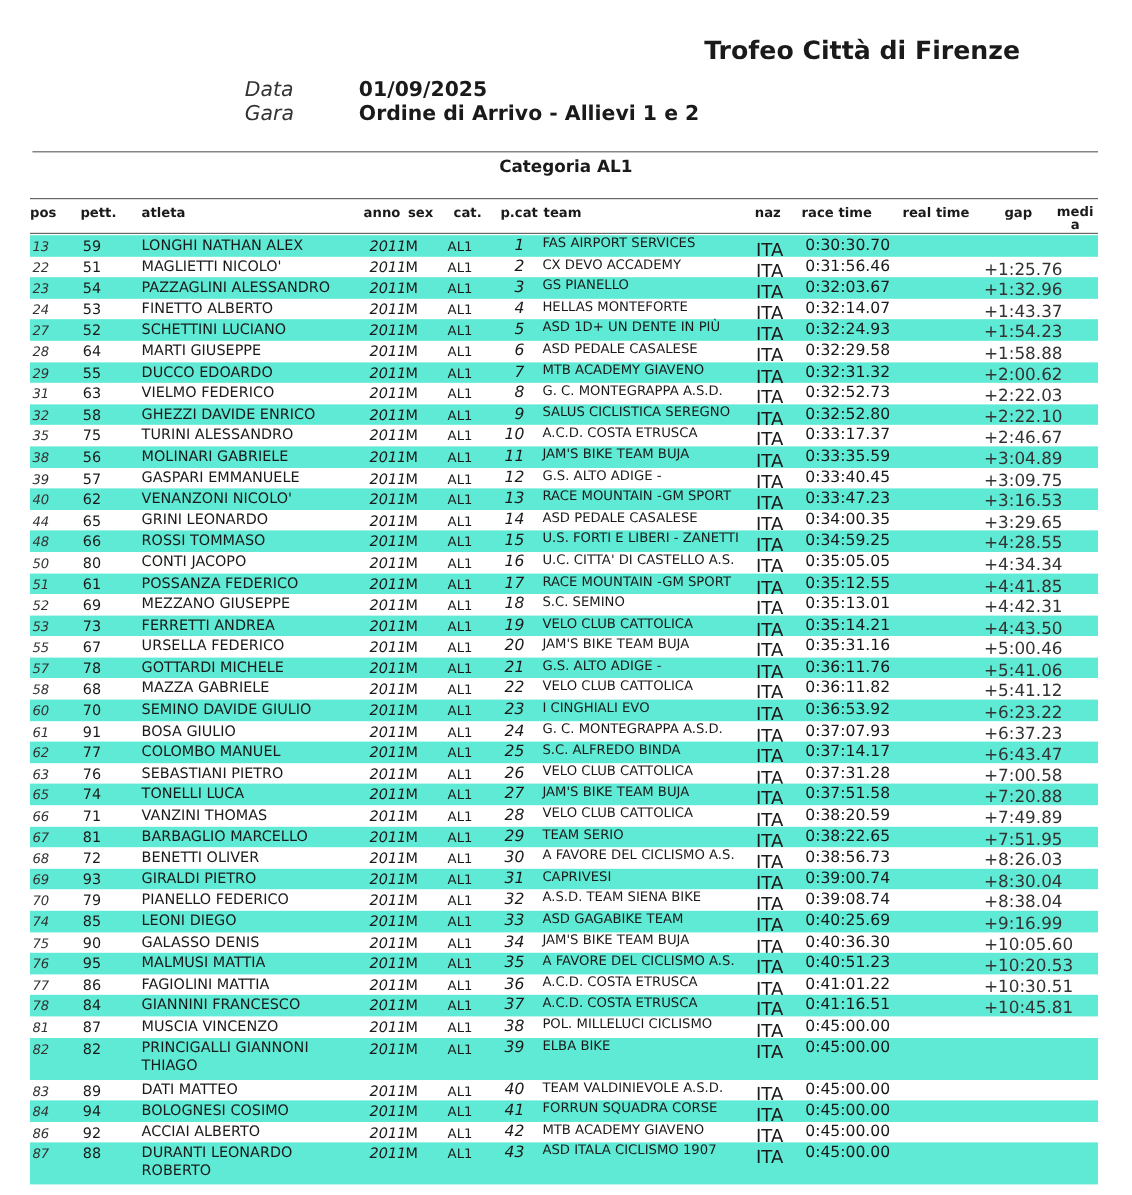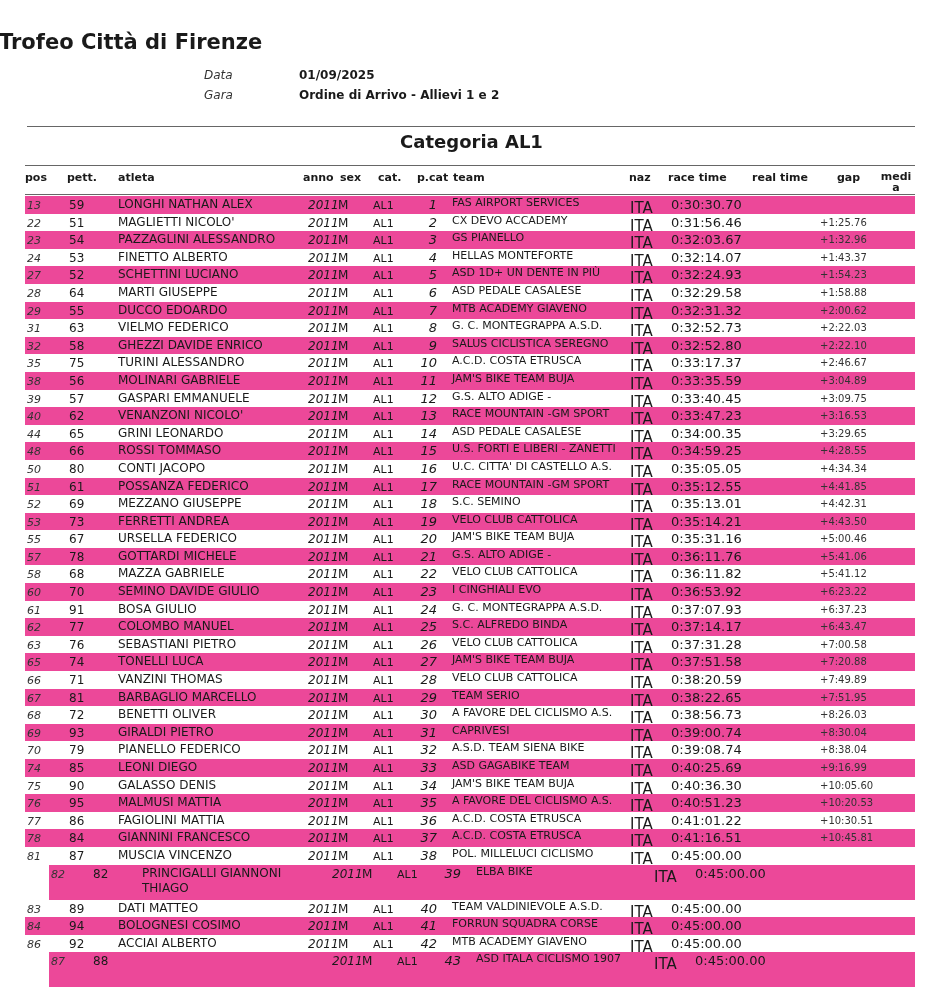--- a/index.html
+++ b/index.html
@@ -1,44 +1,44 @@
 <!DOCTYPE html>
 <html><head>
 <meta charset="utf-8">
 <style>
   html, body { margin:0; padding:0; background:#ffffff; }
   body { width:943px; height:996px; position:relative; overflow:hidden; font-family:"DejaVu Sans", sans-serif; color:#1a1a1a; }
-  .title { position:absolute; left:0; width:851px; top:30px; text-align:left; font-weight:bold; font-size:21px; padding-left:0; }
+  .title { position:absolute; left:0; width:851px; top:30px; text-align:right; font-weight:bold; font-size:21px; padding-left:0; }
   .title span { position:relative; left:-1px; }
-  .meta { position:absolute; left:204px; top:65px; font-size:12px; }
+  .meta { position:absolute; left:204px; top:65px; font-size:17px; }
   .meta .row { display:flex; height:20px; align-items:center; }
   .meta .lbl { width:95px; font-style:italic; color:#333; }
   .meta .val { font-weight:bold; }
   .hr1 { position:absolute; left:27px; right:28px; top:126px; border-top:1.5px solid #666; }
-  .cat-title { position:absolute; left:0; width:943px; top:131px; text-align:center; font-weight:bold; font-size:18px; }
+  .cat-title { position:absolute; left:0; width:943px; top:131px; text-align:center; font-weight:bold; font-size:14px; }
   .hr2 { position:absolute; left:25px; right:28px; top:165px; border-top:1.5px solid #666; }
   .thead { position:absolute; left:25px; top:170px; width:890px; height:24px; font-weight:bold; font-size:11px; }
   .thead div { position:absolute; top:1px; }
   .hr3 { position:absolute; left:25px; right:28px; top:194px; border-top:1.5px solid #666; }
   .tbody { position:absolute; left:25px; top:196px; width:890px; }
   .tr { position:relative; height:17.6px; font-size:12px; }
-  .tr.tall { height:35px;margin-left:24px; }
-  .tr.alt { background:#ec4899; }
+  .tr.tall { height:35px; }
+  .tr.alt { background:#5eead4; }
   .tr div { position:absolute; top:2px; white-space:nowrap; }
   .c-pos { left:2px; font-style:italic; font-size:11px; color:#333; top:3px !important; }
   .c-pett { left:44px; }
   .c-atleta { left:93px; width:180px; white-space:normal !important; line-height:15px; top:1px !important; }
   .c-anno { left:283px; font-style:italic; width:28px; text-align:right; }
   .c-sex { left:313px; }
   .c-cat { left:348px; font-size:11px; top:3px !important; }
   .c-pcat { left:388px; width:24px; text-align:right; font-style:italic; font-size:13px; top:1px !important; }
   .c-team { left:427px; font-size:11px; top:0px !important; }
   .c-naz { left:605px; font-size:15px; top:3px !important; }
   .c-time { left:646px; font-size:13px; top:1px !important; }
-  .c-gap { left:795px; width:57px; text-align:left; font-size:10px; top:3px !important; color:#333; }
+  .c-gap { left:795px; width:57px; text-align:left; font-size:14px; top:3px !important; color:#333; }
   .tr.alt::after { content:""; }
 </style>
 </head>
 <body>
 
 <div class="title"><span>Trofeo Città di Firenze</span></div>
 
 <div class="meta">
   <div class="row">
     <span class="lbl">Data</span>
@@ -615,20 +615,21 @@
       <div class="c-cat">AL1</div>
       <div class="c-pcat">42</div>
       <div class="c-team">MTB ACADEMY GIAVENO</div>
       <div class="c-naz">ITA</div>
       <div class="c-time">0:45:00.00</div>
       <div class="c-gap"></div>
     </div>
     <div class="tr alt tall">
       <div class="c-pos">87</div>
       <div class="c-pett">88</div>
+      <div class="c-atleta">DURANTI LEONARDO ROBERTO</div>
       <div class="c-anno">2011</div>
       <div class="c-sex">M</div>
       <div class="c-cat">AL1</div>
       <div class="c-pcat">43</div>
       <div class="c-team">ASD ITALA CICLISMO 1907</div>
       <div class="c-naz">ITA</div>
       <div class="c-time">0:45:00.00</div>
       <div class="c-gap"></div>
     </div>
   </div>

